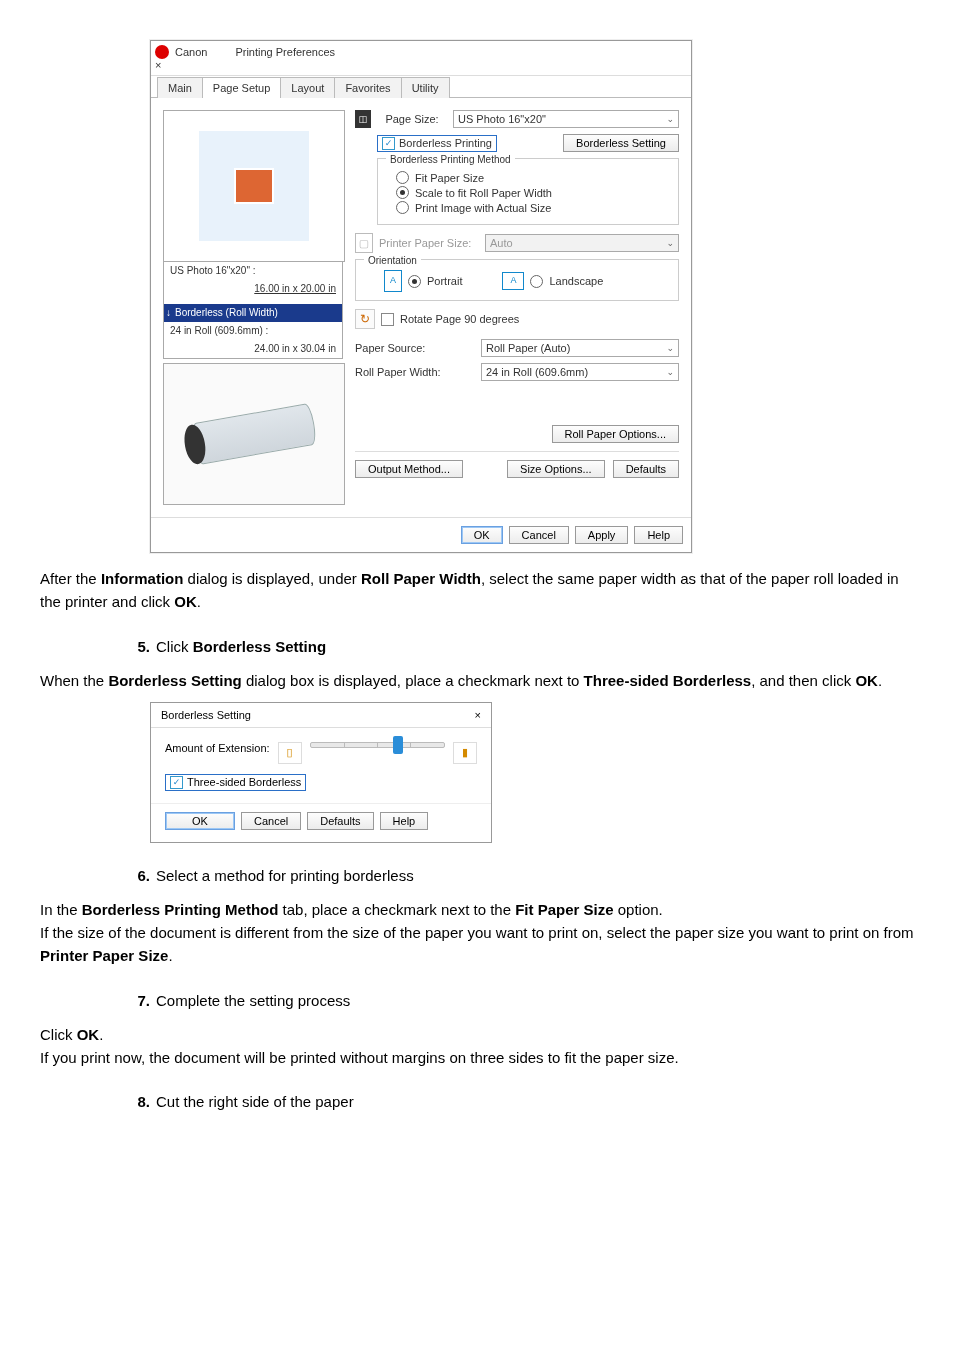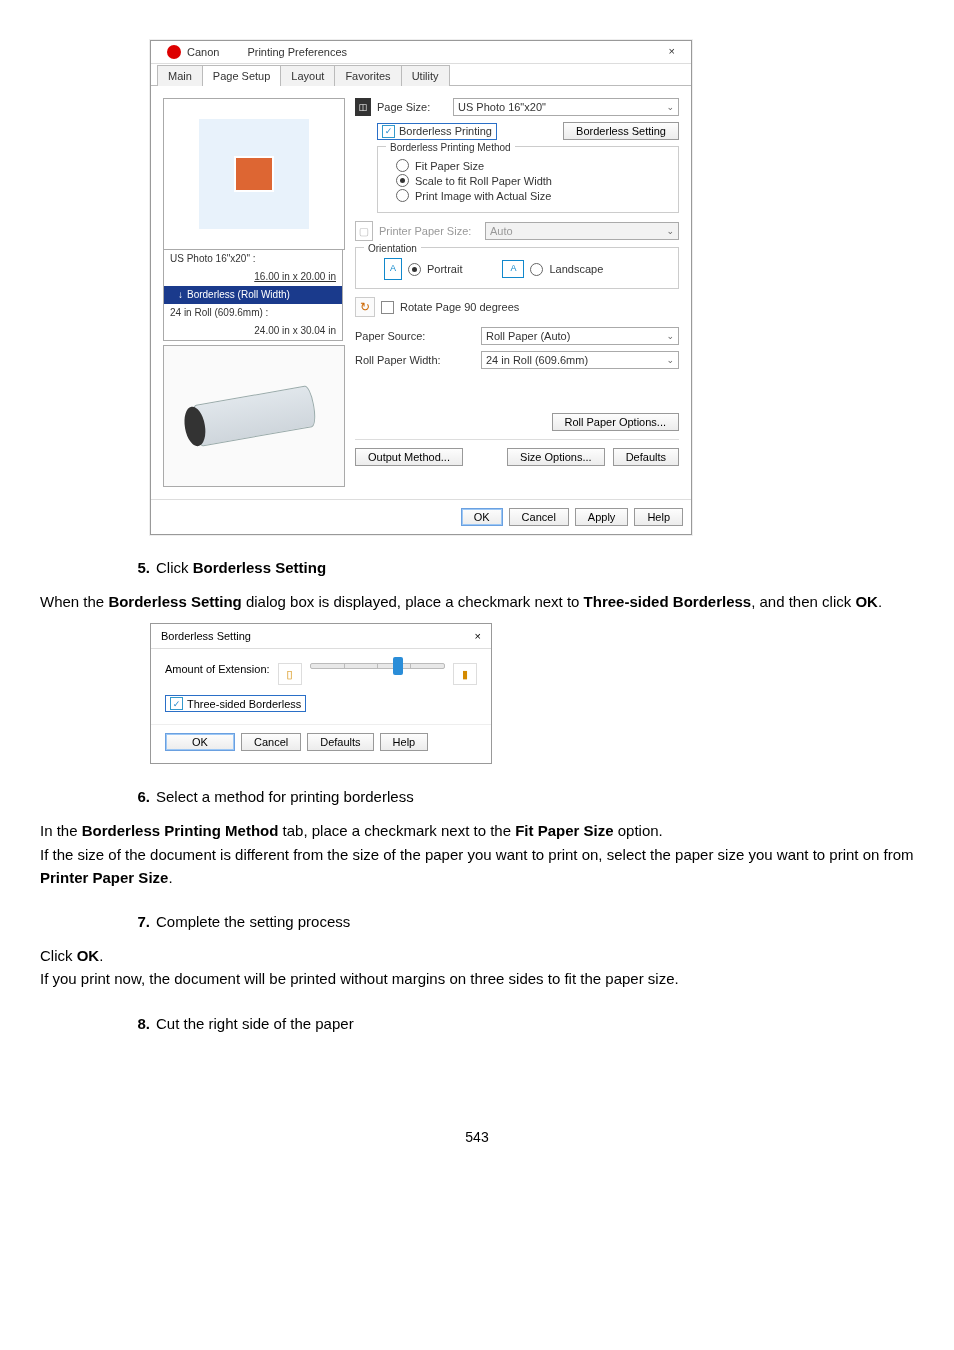--- a/index.html
+++ b/index.html
@@ -30,21 +30,21 @@
     border: 1px solid #999;
     background: #fff;
     margin-left: 110px;
     font-size: 11px;
     font-family: "Segoe UI", Tahoma, sans-serif;
     color: #333;
     box-shadow: 0 0 0 1px #eee;
   }
   .dlg .titlebar {
     display: flex; align-items: flex-start; justify-content: space-between;
-    padding: 4px 16px; border-bottom: 1px solid #ddd;
+    padding: 4px 4px; border-bottom: 1px solid #ddd; flex-direction: column;
   }
   .dlg .titlebar .left { display: flex; align-items: center; gap: 6px; }
   .dlg .logo { width: 14px; height: 14px; border-radius: 50%; background: #d00; display: inline-block; }
   .dlg .tabs { display: flex; border-bottom: 1px solid #bbb; padding-left: 6px; }
   .dlg .tab {
     padding: 4px 10px; border: 1px solid #bbb; border-bottom: none;
     margin-right: -1px; background: #f2f2f2; position: relative; top: 1px;
   }
   .dlg .tab.active { background: #fff; }
   .dlg .content { display: flex; padding: 12px; gap: 12px; }
@@ -56,21 +56,21 @@
   .preview-box .sheet {
     width: 110px; height: 110px; background: #e8f2fb;
     display: flex; align-items: center; justify-content: center;
   }
   .preview-box .photo { width: 36px; height: 32px; background: #d63; border: 2px solid #fff; }
   .preview-info {
     border: 1px solid #aaa; border-top: none; font-size: 10px; line-height: 1.4;
   }
   .preview-info .line { padding: 2px 6px; }
   .preview-info .arrowline {
-    background: #1a3a8c; color: #fff; padding: 2px 14px; display: flex; align-items: center; gap: 4px;
+    background: #1a3a8c; color: #fff; padding: 2px 2px; display: flex; align-items: center; gap: 4px; margin-top: 6px;
   }
   .preview-info .arrowline::before { content: "↓"; display:inline-block; }
   .roll-illus {
     width: 180px; height: 140px; border: 1px solid #aaa; margin-top: 4px;
     display: flex; align-items: center; justify-content: center; overflow: hidden;
     background: #fafafa;
   }
   .roll {
   }
   .roll .cyl {
@@ -204,21 +204,21 @@
               <div class="cyl">
                 <span class="pin">ਮ</span>
               </div>
             </div>
         </div>
       </div>
 
       <div class="right-col">
         <div class="row">
           <span class="page-size-icon">◫</span>
-          <span class="lbl" style="width:70px;">Page Size:</span>
+          <span class="lbl" style="width:70px;text-align:center;">Page Size:</span>
           <div class="select">
             <span>US Photo 16"x20"</span>
               <span class="caret">⌄</span>
           </div>
         </div>
 
         <div class="row" style="margin-left:22px;">
           <span class="blueframe">
             <span class="chkbox">✓</span>
             <span>Borderless Printing</span>
@@ -306,20 +306,23 @@
     </div>
 
     <div class="footer">
       <button class="btn def">OK</button>
       <button class="btn">Cancel</button>
       <button class="btn">Apply</button>
       <button class="btn">Help</button>
     </div>
   </div>
 
+  <p class="body indent2">
+    <span>After the </span><b>Information</b><span> dialog is displayed, under </span><b>Roll Paper Width</b><span>, select the same paper width as that of the paper roll loaded in the printer and click </span><b>OK</b><span>.</span>
+  </p>
 
   <div class="step-row indent1">
     <div class="step-num">5.</div>
     <div class="step-title"><span>Click </span><b>Borderless Setting</b></div>
   </div>
   <p class="body indent2">
     <span>When the </span><b>Borderless Setting</b><span> dialog box is displayed, place a checkmark next to </span><b>Three-sided Borderless</b><span>, and then click </span><b>OK</b><span>.</span>
   </p>
 
   <div class="dlg2" style="margin-top:10px;">
@@ -370,14 +373,13 @@
   </p>
 
   <div class="step-row indent1">
     <div class="step-num">8.</div>
     <div class="step-title">Cut the right side of the paper</div>
   </div>
   <p class="body indent2">
     <br>
   </p>
 
-  <div class="pgnum">543</div>
 </div>
 
 </body></html>

